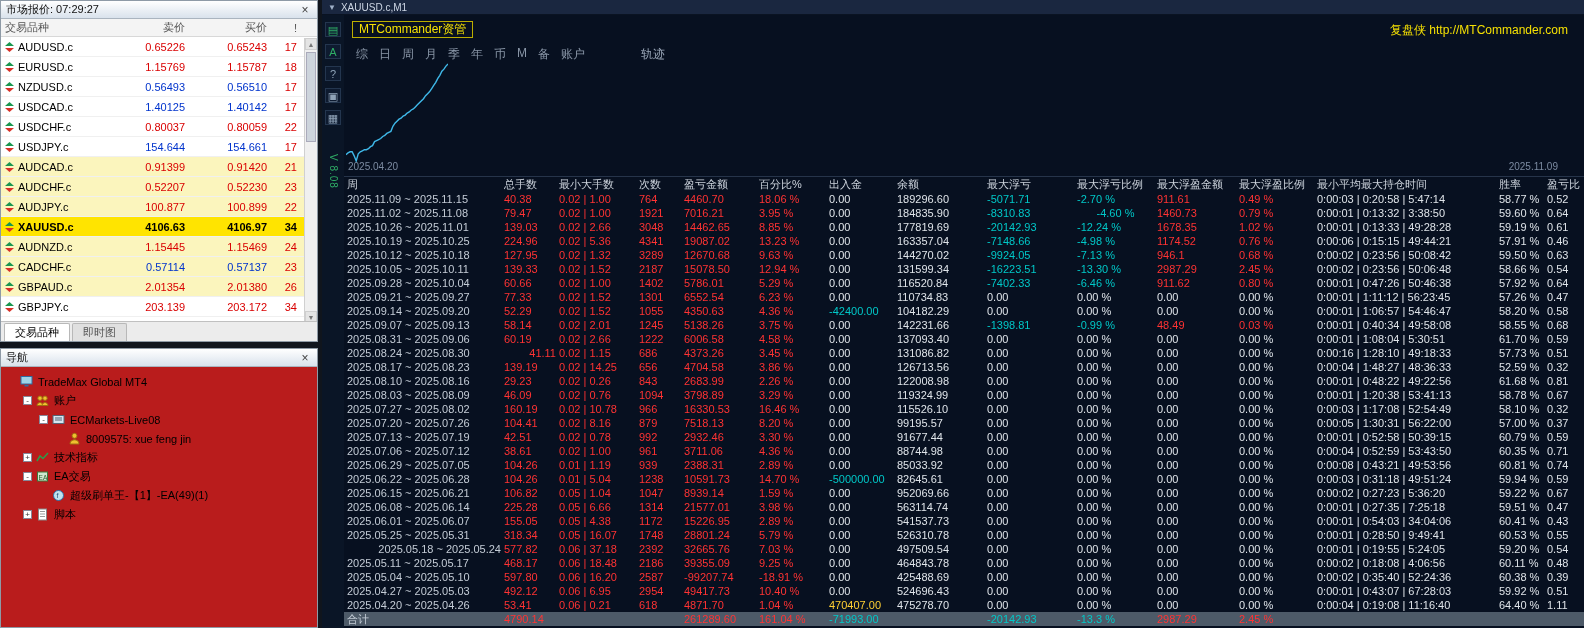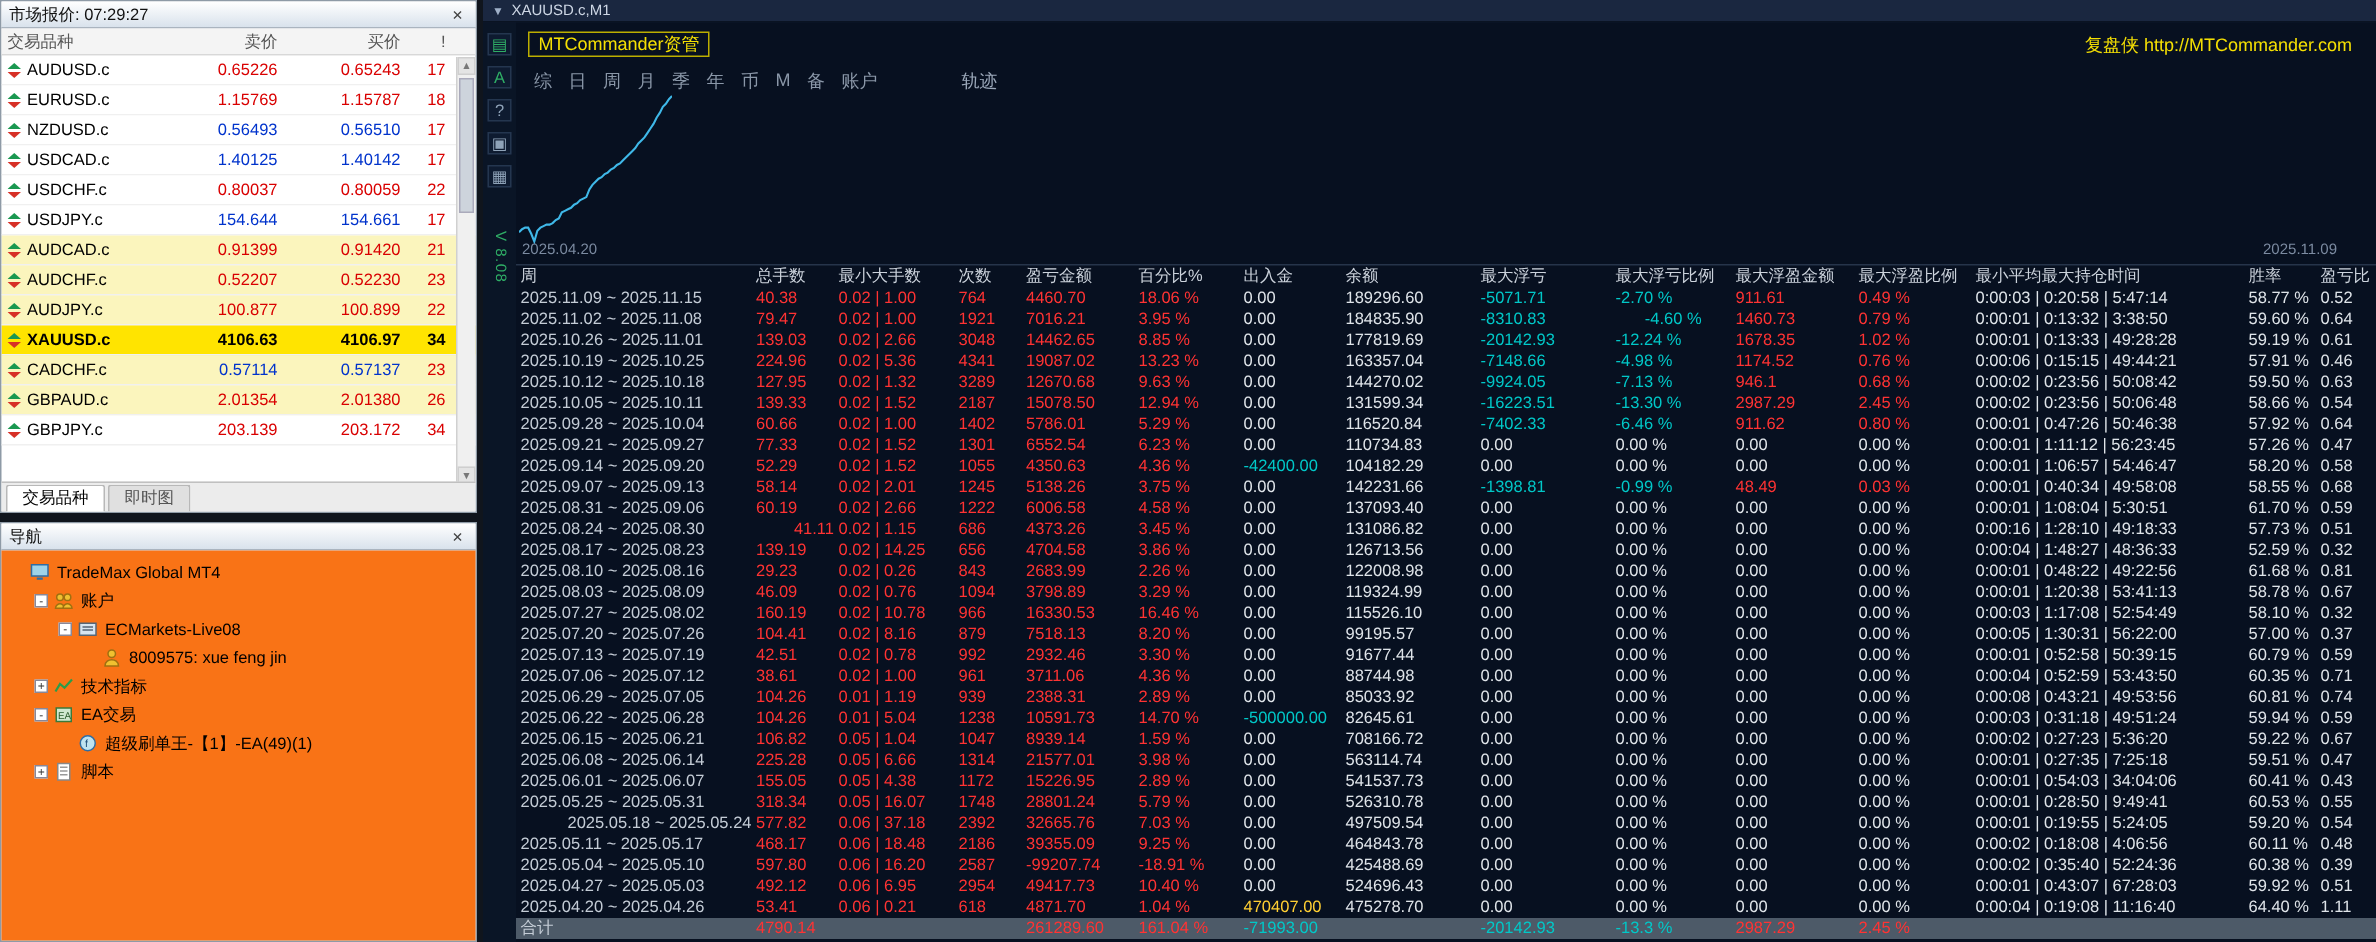--- a/index.html
+++ b/index.html
@@ -28,21 +28,21 @@
 
   .mw-scrollbar{position:absolute;right:0;top:37px;width:13px;height:285px;background:#f0f0f0;border-left:1px solid #d0d0d0;font-size:7px;color:#777;text-align:center;}
   .mw-scroll-arrow{height:12px;line-height:12px;background:#e4e4e4;border:1px solid #cfcfcf;}
   .mw-scroll-thumb{position:absolute;left:1px;right:1px;top:14px;height:90px;background:#cdd4dc;border:1px solid #aab;}
   .mw-scroll-down{position:absolute;bottom:0;left:0;right:0;}
 
   .mw-tabs{position:absolute;bottom:0;left:0;right:0;height:20px;background:#ececec;border-top:1px solid #c0c0c0;display:flex;align-items:flex-end;padding-left:3px;}
   .mw-tab{height:18px;line-height:16px;padding:0 10px;font-size:11px;color:#555;border:1px solid #b8b8b8;border-bottom:none;background:#e0e0e0;margin-right:2px;border-radius:2px 2px 0 0;}
   .mw-tab.active{background:#fff;color:#000;}
 
-  .nav-tree{padding:5px 2px;font-size:11px;color:#000;background:#f97316;height:260px;overflow:hidden;}
+  .nav-tree{padding:5px 2px;font-size:11px;color:#000;background:#b91c1c;height:260px;overflow:hidden;}
   .tree-item{display:flex;align-items:center;height:19px;white-space:nowrap;}
   .expander{width:9px;height:9px;min-width:9px;border:1px solid #889;font-size:8px;line-height:7px;text-align:center;margin-right:4px;color:#333;background:#fff;}
   .expander.none{border:none;background:transparent;}
   .tree-icon{width:14px;height:13px;margin-right:4px;display:inline-flex;align-items:center;}
   .tree-label{overflow:hidden;}
 
   
   .main{position:absolute;left:322px;top:0;width:1262px;height:628px;background:#071020;}
   .chart-titlebar{height:15px;background:#1a2740;color:#cdd6e4;font-size:10px;display:flex;align-items:center;padding-left:6px;gap:5px;border-bottom:1px solid #0a1322;}
   .collapse{color:#9fb0c8;font-size:8px;}
@@ -197,20 +197,32 @@
           <span class="mw-col-symbol">
             <svg class="sym-icon" width="9" height="10" viewBox="0 0 9 10">
               <path d="M4.5 0L9 4H0Z" fill="#1a9850"></path>
               <path d="M4.5 10L0 6h9z" fill="#d73027"></path>
             </svg>
             <span class="mw-sym">XAUUSD.c</span>
           </span>
           <span class="mw-col-bid p-black">4106.63</span>
           <span class="mw-col-ask p-black">4106.97</span>
           <span class="mw-col-spread p-black">34</span>
+        </div>
+        <div class="mw-row pale">
+          <span class="mw-col-symbol">
+            <svg class="sym-icon" width="9" height="10" viewBox="0 0 9 10">
+              <path d="M4.5 0L9 4H0Z" fill="#1a9850"></path>
+              <path d="M4.5 10L0 6h9z" fill="#d73027"></path>
+            </svg>
+            <span class="mw-sym">AUDNZD.c</span>
+          </span>
+          <span class="mw-col-bid p-red">1.15445</span>
+          <span class="mw-col-ask p-red">1.15469</span>
+          <span class="mw-col-spread p-red">24</span>
         </div>
         <div class="mw-row pale">
           <span class="mw-col-symbol">
             <svg class="sym-icon" width="9" height="10" viewBox="0 0 9 10">
               <path d="M4.5 0L9 4H0Z" fill="#1a9850"></path>
               <path d="M4.5 10L0 6h9z" fill="#d73027"></path>
             </svg>
             <span class="mw-sym">CADCHF.c</span>
           </span>
           <span class="mw-col-bid p-blue">0.57114</span>
@@ -760,21 +772,21 @@
           <span class="tcell c-white" style="width: 40px;">0.59</span>
         </div>
         <div class="trow">
           <span class="tcell c-date" style="width: 157px;">2025.06.15 ~ 2025.06.21</span>
           <span class="tcell c-red" style="width: 55px;">106.82</span>
           <span class="tcell c-red" style="width: 80px;">0.05 | 1.04</span>
           <span class="tcell c-red" style="width: 45px;">1047</span>
           <span class="tcell c-red" style="width: 75px;">8939.14</span>
           <span class="tcell c-red" style="width: 70px;">1.59 %</span>
           <span class="tcell c-white" style="width: 68px;">0.00</span>
-          <span class="tcell c-white" style="width: 90px;">708166.72</span>
+          <span class="tcell c-white" style="width: 90px;">952069.66</span>
           <span class="tcell c-white" style="width: 90px;">0.00</span>
           <span class="tcell c-white" style="width: 80px;">0.00 %</span>
           <span class="tcell c-white" style="width: 82px;">0.00</span>
           <span class="tcell c-white" style="width: 78px;">0.00 %</span>
           <span class="tcell c-white" style="width: 182px;">0:00:02 | 0:27:23 | 5:36:20</span>
           <span class="tcell c-white" style="width: 48px;">59.22 %</span>
           <span class="tcell c-white" style="width: 40px;">0.67</span>
         </div>
         <div class="trow">
           <span class="tcell c-date" style="width: 157px;">2025.06.08 ~ 2025.06.14</span>

